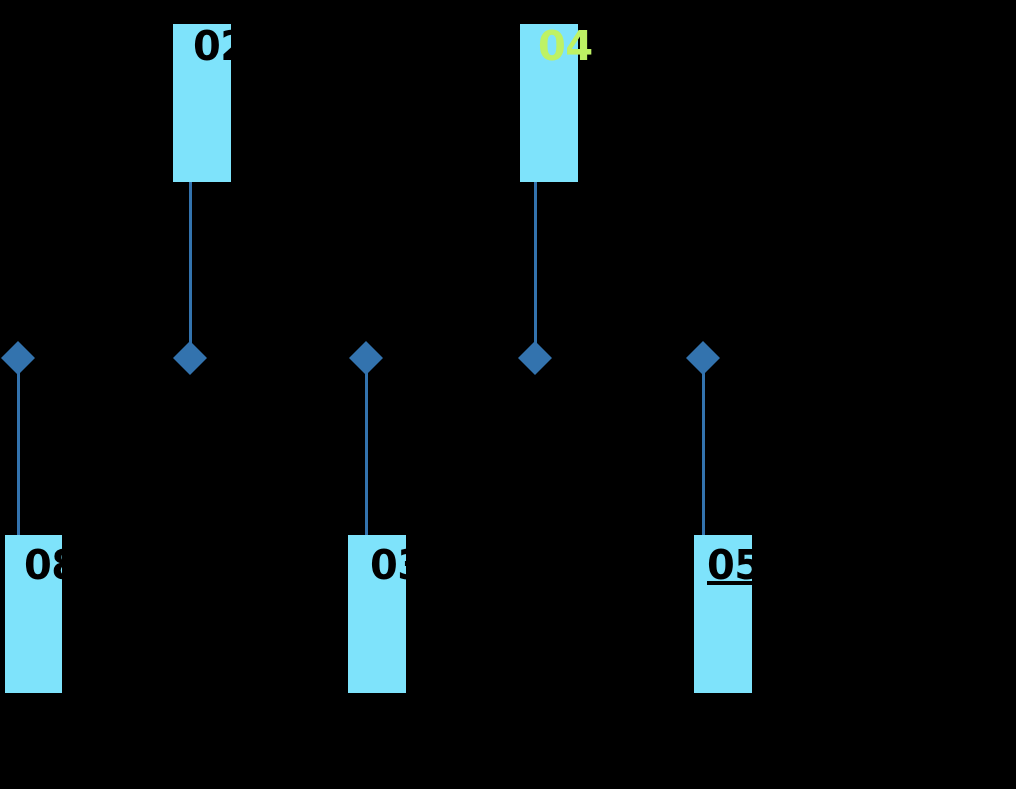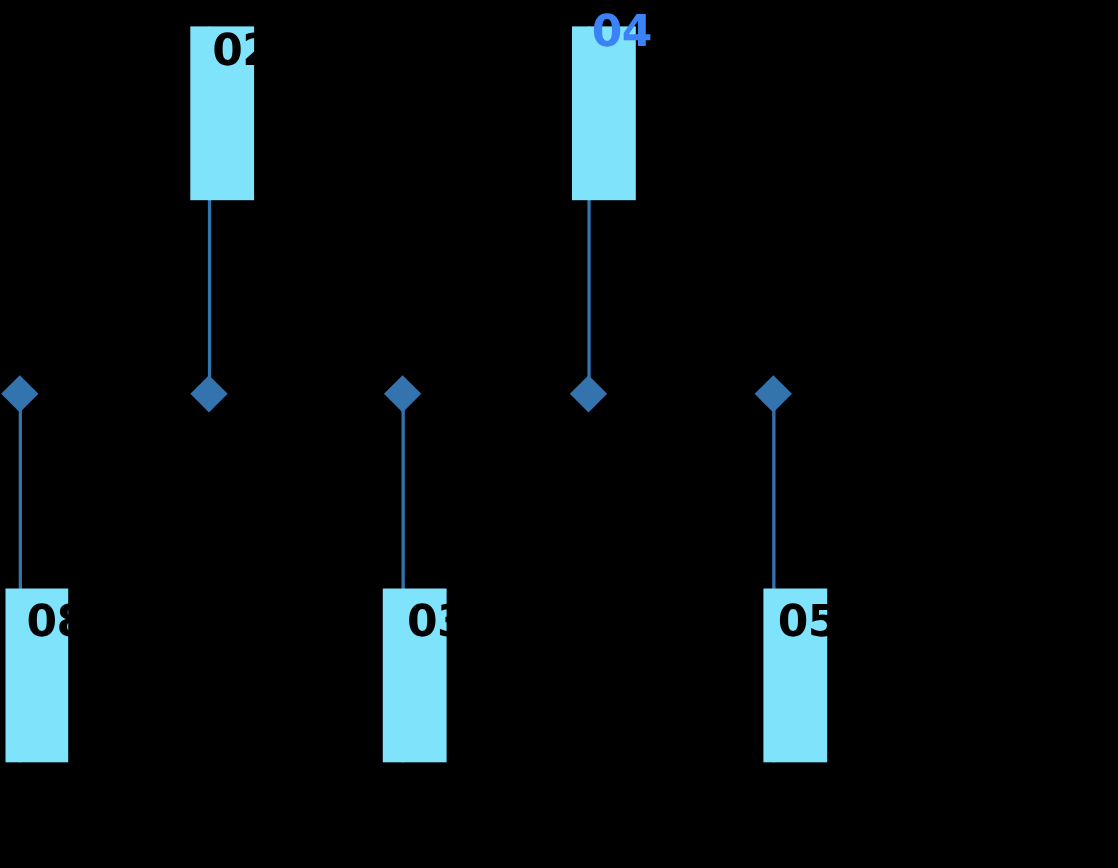--- a/index.html
+++ b/index.html
@@ -73,21 +73,21 @@
     <div class="milestone">
       <div class="connector-line" style="left: 365px; top: 358px; height: 335px; background: rgb(51, 115, 174);"></div>
       <div class="event-box" style="pointer-events: auto; left: 348px; top: 535px; width: 58px; height: 158px; background: rgb(126, 227, 251);"></div>
       <div class="marker-diamond" style="pointer-events: auto; left: 354px; top: 346px; background: rgb(51, 115, 174);"></div>
       <div class="event-label" style="left: 370px; top: 545px; color: rgb(0, 0, 0); text-align: right;">03</div>
     </div>
     <div class="milestone">
       <div class="connector-line" style="left: 534px; top: 24px; height: 334px; background: rgb(51, 115, 174);"></div>
       <div class="event-box" style="pointer-events: auto; left: 520px; top: 24px; width: 58px; height: 158px; background: rgb(126, 227, 251);"></div>
       <div class="marker-diamond" style="pointer-events: auto; left: 523px; top: 346px; background: rgb(51, 115, 174);"></div>
-      <div class="event-label" style="left: 538px; top: 9px; color: #3b82f6;">04</div>
+      <div class="event-label" style="left: 538px; top: 26px; color: #bef264;">04</div>
     </div>
     <div class="milestone">
       <div class="connector-line" style="left: 702px; top: 358px; height: 335px; background: rgb(51, 115, 174);"></div>
       <div class="event-box" style="pointer-events: auto; left: 694px; top: 535px; width: 58px; height: 158px; background: rgb(126, 227, 251);"></div>
       <div class="marker-diamond" style="pointer-events: auto; left: 691px; top: 346px; background: rgb(51, 115, 174);"></div>
-      <div class="event-label" style="left: 707px; top: 545px; color: rgb(0, 0, 0);">05</div>
+      <div class="event-label" style="left: 707px; top: 545px; color: rgb(0, 0, 0); text-decoration: underline;">05</div>
     </div>
   </div>
 
 </body></html>

